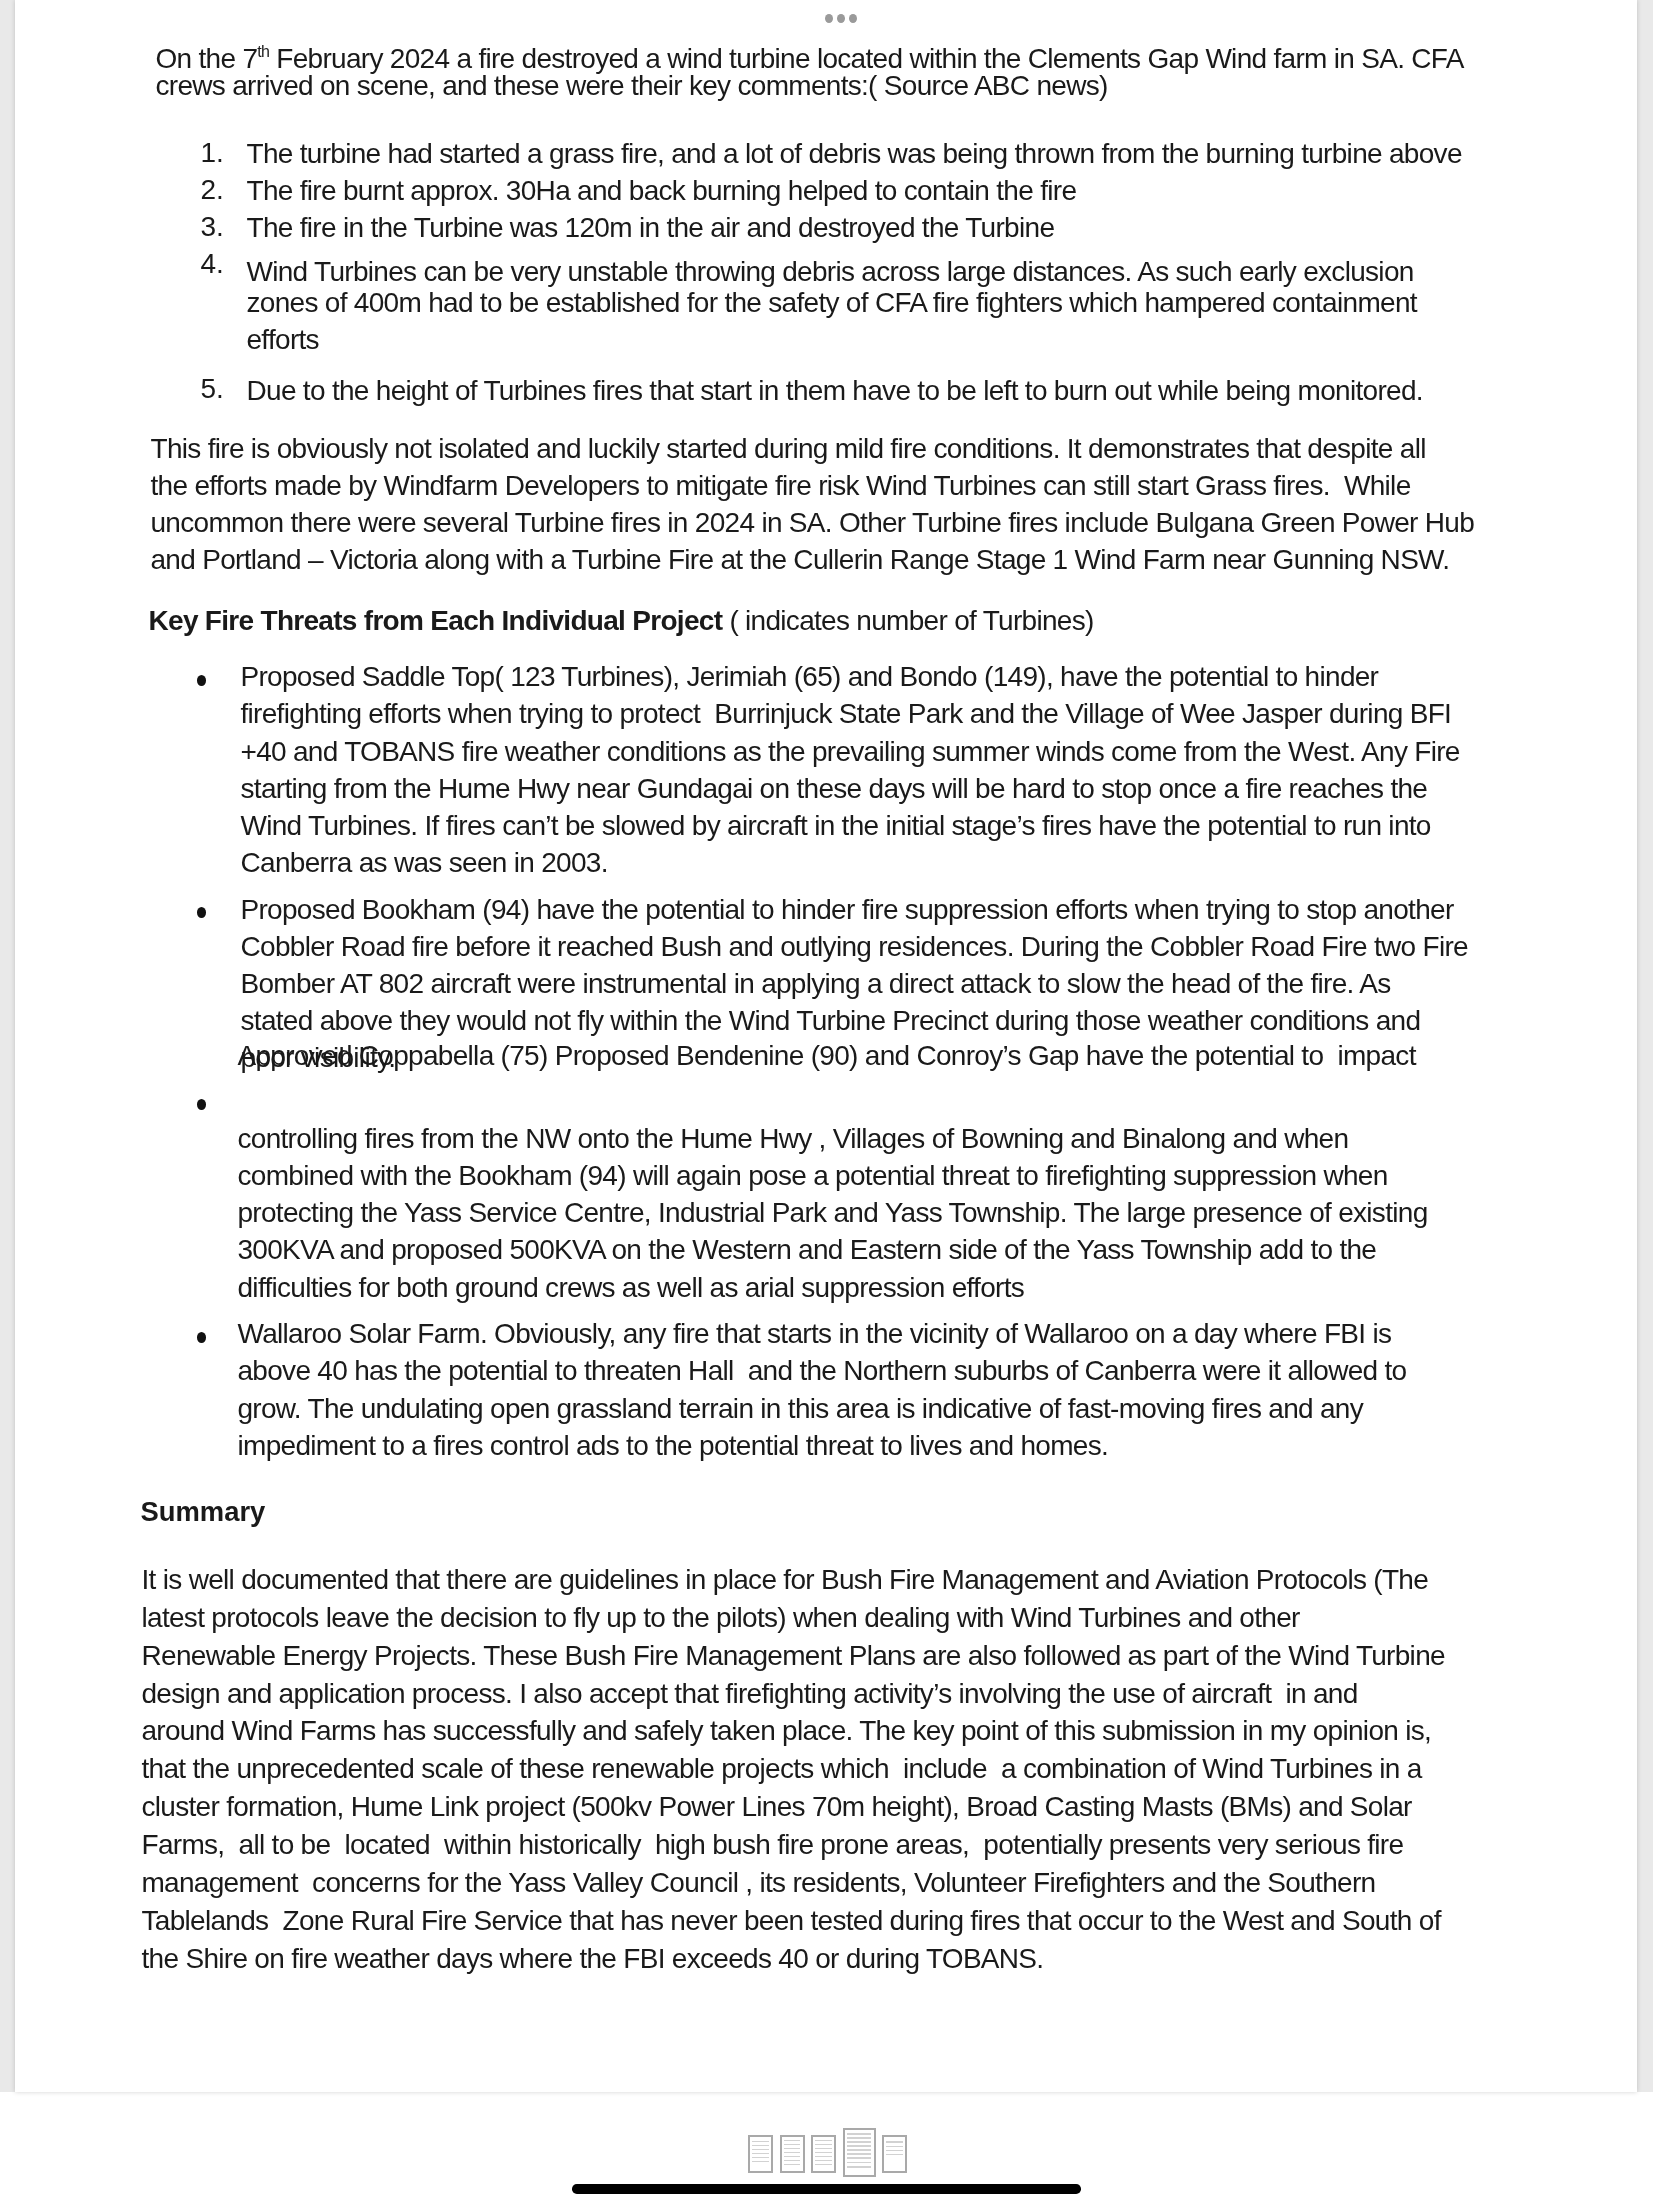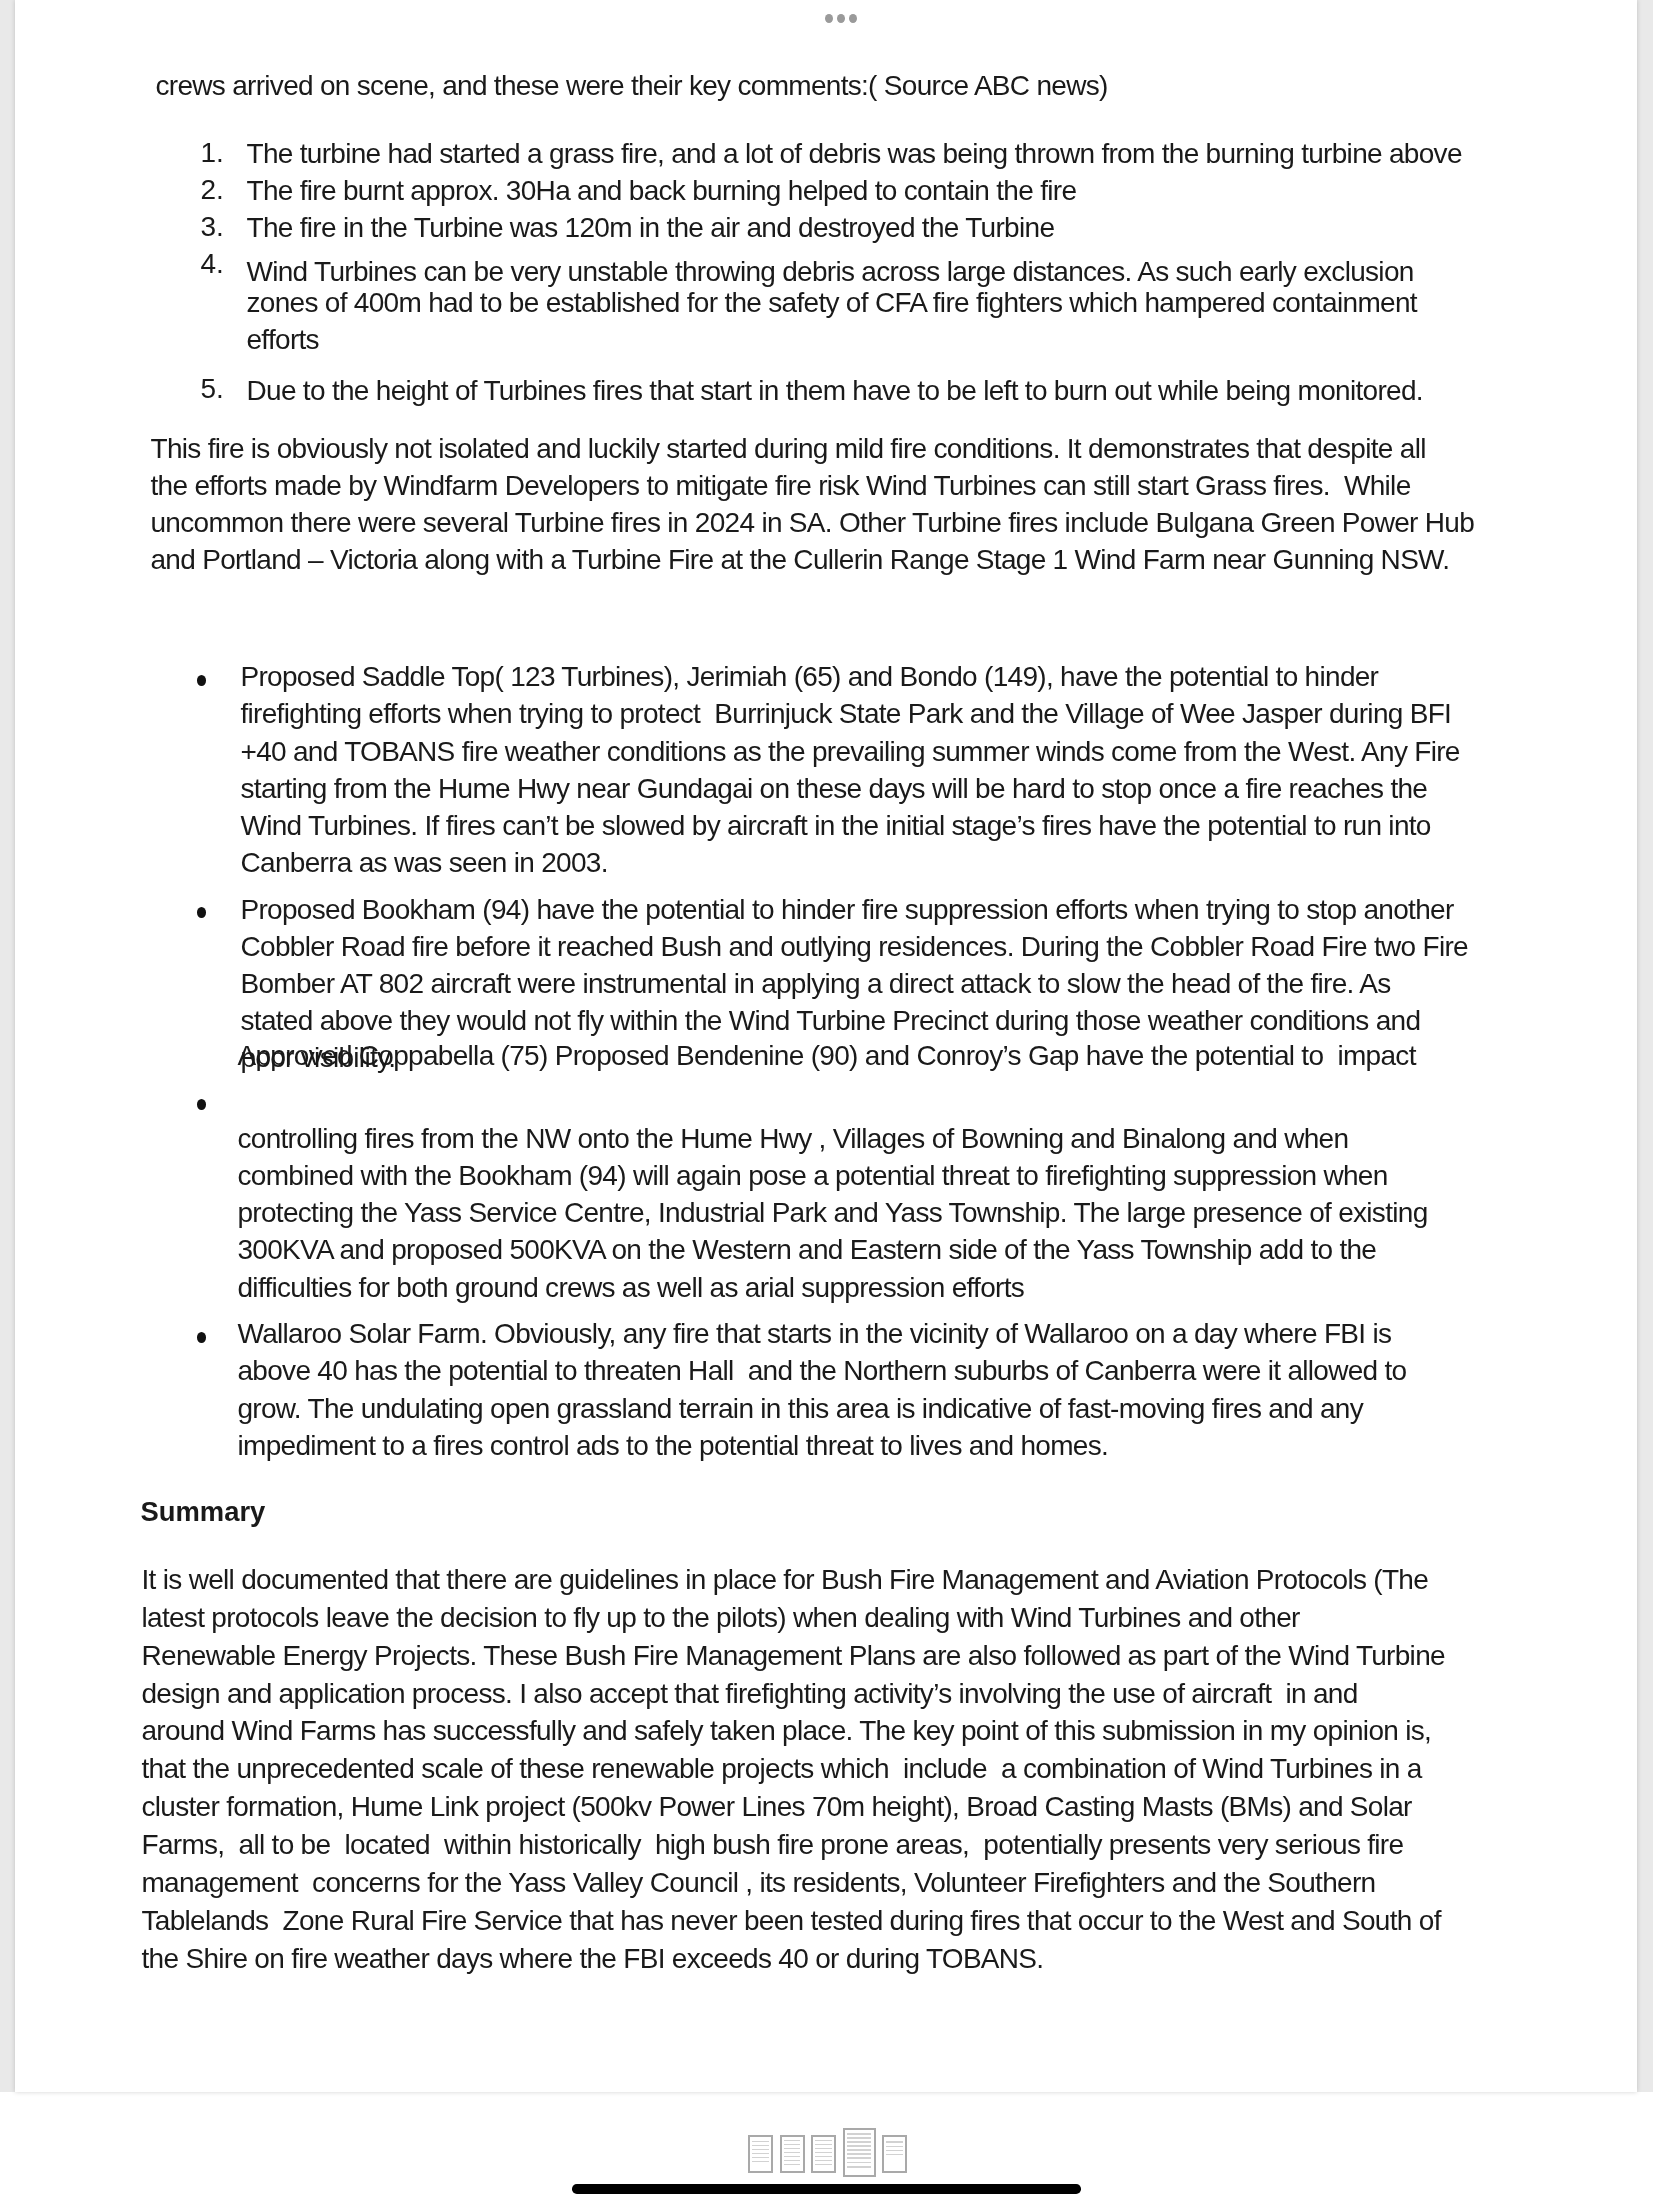--- a/index.html
+++ b/index.html
@@ -59,20 +59,21 @@
 
 <div class="viewer-bg"></div>
 
 <div class="page">
   <div class="more-dots">
     <span></span>
       <span></span>
       <span></span>
   </div>
 
+  <div class="line" style="left:141px; top:42px;"><span>On the 7</span><sup>th</sup><span> February 2024 a fire destroyed a wind turbine located within the Clements Gap Wind farm in SA. CFA</span></div>
   <div class="line" style="left:141px; top:69px;">crews arrived on scene, and these were their key comments:( Source ABC news)</div>
 
   <div>
     <div class="marker" style="left:186px; top:136px;">1.</div>
     <div class="line" style="left:232px; top:137px;">The turbine had started a grass fire, and a lot of debris was being thrown from the burning turbine above</div>
 
     <div class="marker" style="left:186px; top:173px;">2.</div>
     <div class="line" style="left:232px; top:174px;">The fire burnt approx. 30Ha and back burning helped to contain the fire</div>
 
     <div class="marker" style="left:186px; top:210px;">3.</div>
@@ -87,20 +88,21 @@
     <div class="line" style="left:232px; top:374px;">Due to the height of Turbines fires that start in them have to be left to burn out while being monitored.</div>
   </div>
 
   <div>
     <div class="line" style="left:136px; top:432px;">This fire is obviously not isolated and luckily started during mild fire conditions. It demonstrates that despite all</div>
     <div class="line" style="left:136px; top:469px;">the efforts made by Windfarm Developers to mitigate fire risk Wind Turbines can still start Grass fires.  While</div>
     <div class="line" style="left:136px; top:506px;">uncommon there were several Turbine fires in 2024 in SA. Other Turbine fires include Bulgana Green Power Hub</div>
     <div class="line" style="left:136px; top:543px;">and Portland – Victoria along with a Turbine Fire at the Cullerin Range Stage 1 Wind Farm near Gunning NSW.</div>
   </div>
 
+  <div class="line" style="left:134px; top:604px;"><span class="bold">Key Fire Threats from Each Individual Project</span><span> ( indicates number of Turbines)</span></div>
 
   <div>
     <div class="bullet-dot" style="left:182px; top:675px;"></div>
     <div class="line" style="left:226px; top:660px;">Proposed Saddle Top( 123 Turbines), Jerimiah (65) and Bondo (149), have the potential to hinder</div>
     <div class="line" style="left:226px; top:697px;">firefighting efforts when trying to protect  Burrinjuck State Park and the Village of Wee Jasper during BFI</div>
     <div class="line" style="left:226px; top:735px;">+40 and TOBANS fire weather conditions as the prevailing summer winds come from the West. Any Fire</div>
     <div class="line" style="left:226px; top:772px;">starting from the Hume Hwy near Gundagai on these days will be hard to stop once a fire reaches the</div>
     <div class="line" style="left:226px; top:809px;">Wind Turbines. If fires can’t be slowed by aircraft in the initial stage’s fires have the potential to run into</div>
     <div class="line" style="left:226px; top:846px;text-align:right;">Canberra as was seen in 2003.</div>
 

